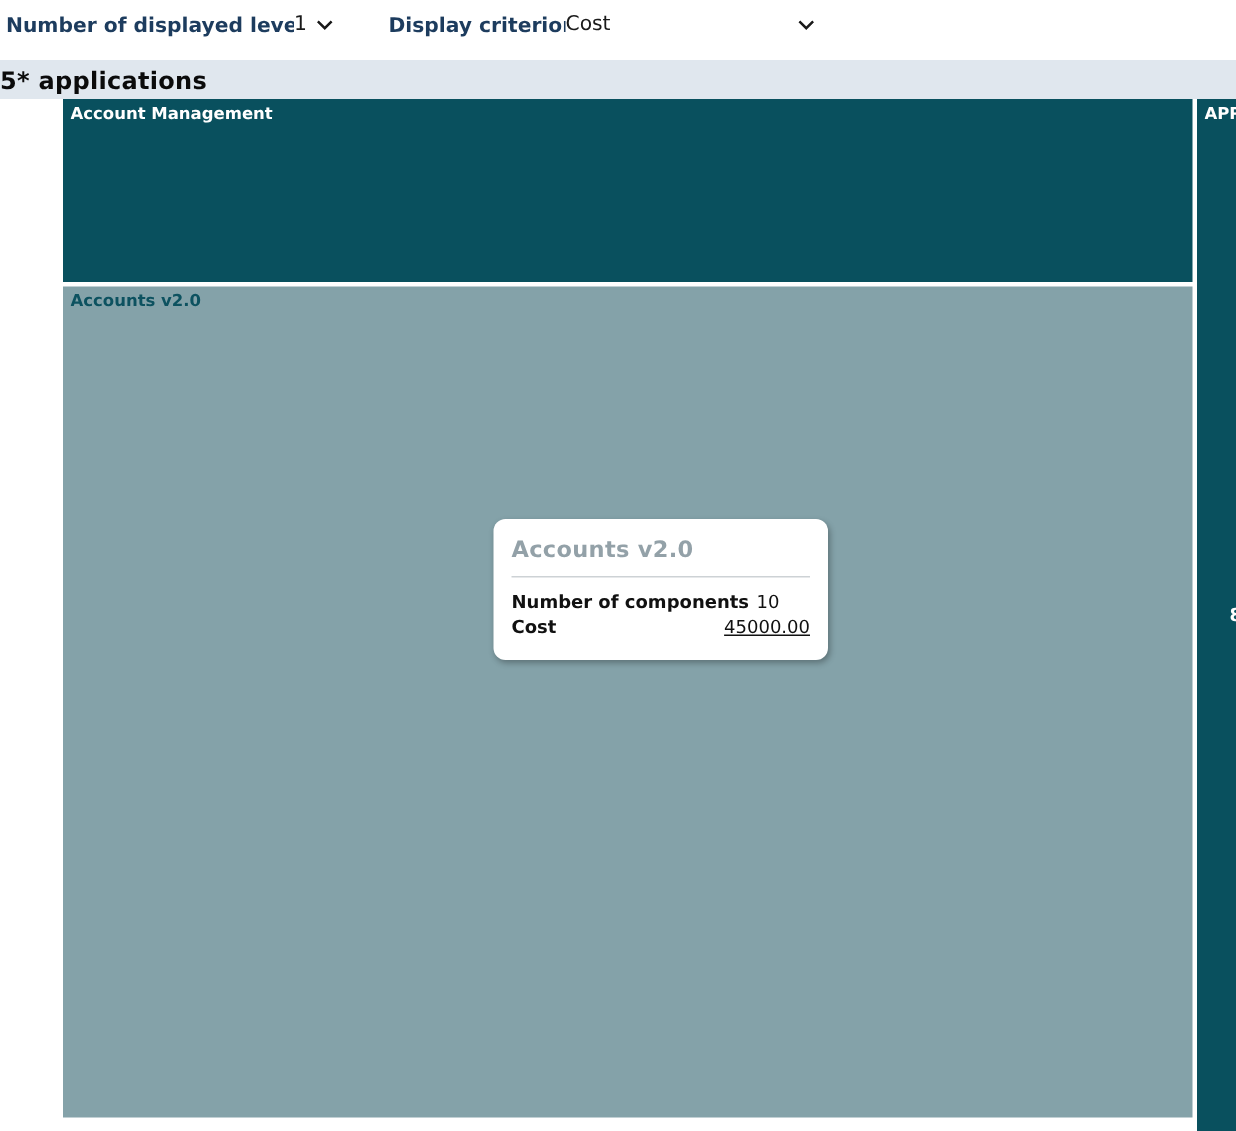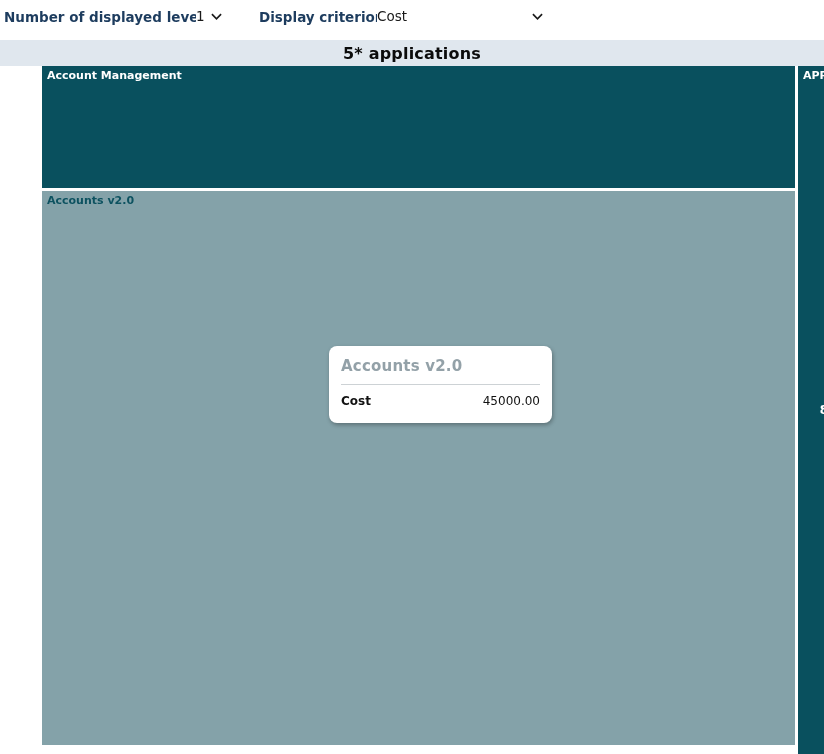--- a/index.html
+++ b/index.html
@@ -22,21 +22,21 @@
   .lbl-levels{left:4px;}
   .lbl-criterion{left:259px;}
   .select{position:absolute;top:8px;display:flex;align-items:center;gap:6px;
     font-size:13.5px;color:#1a1a1a;background:#fff;cursor:pointer;white-space:nowrap;}
   .select-levels{left:196px;}
   .select-criterion{left:377px;width:166px;justify-content:space-between;}
   .chev{flex:0 0 auto;display:block;}
 
   
   .header{position:absolute;left:0;top:40px;width:824px;height:26px;background:var(--headerbg);
-    display:flex;align-items:center;justify-content:center;}
+    display:flex;align-items:center;}
   .header span{font-size:16px;font-weight:bold;color:#0b0b0b;letter-spacing:.2px;}
 
   
   .treemap{position:absolute;left:0;top:66px;width:824px;height:688px;background:#fff;margin-left:42px;}
   .node{position:absolute;overflow:hidden;cursor:pointer;}
   .node-am{left:0;top:0;width:753px;height:122px;background:var(--dark);}
   .node-acc{left:0;top:125px;width:753px;height:554px;background:var(--light);}
   .node-appco{left:756px;top:0;width:68px;height:688px;background:var(--dark);}
   .node-label{position:absolute;left:5px;top:3px;right:2px;font-size:11px;font-weight:bold;color:#fff;
     white-space:nowrap;overflow:hidden;}
@@ -46,21 +46,21 @@
 
   
   .tooltip{position:absolute;left:287px;top:280px;width:223px;background:#fff;
     border-radius:8px;padding:11px 12px 13px 12px;
     box-shadow:1px 2px 4px rgba(0,0,0,.3);}
   .tt-title{font-size:15px;font-weight:bold;color:var(--tooltip-title);letter-spacing:.2px;}
   .tt-divider{border-top:1px solid var(--tooltip-divider);margin:9px 0 8px 0;}
   .tt-row{display:flex;align-items:baseline;font-size:12px;color:#111;line-height:17px;}
   .tt-label{font-weight:bold;}
   .tt-val{margin-left:5px;}
-  .tt-val.right{margin-left:auto;}
+  .tt-val.right{margin-left:auto;text-decoration:underline;}
 </style>
 </head>
 <body>
 
 <div class="app">
 
   <div class="controls">
     <span class="ctl-label lbl-levels">Number of displayed levels</span>
 
     <div class="select select-levels">
@@ -96,19 +96,23 @@
 
     <div class="node node-appco">
       <span class="node-label">APPCO.c...</span>
       <span class="node-pct">8 %</span>
     </div>
 
     <div class="tooltip">
       <div class="tt-title">Accounts v2.0</div>
       <div class="tt-divider"></div>
       <div class="tt-row">
+        <span class="tt-label">Number of components</span>
+        <span class="tt-val">10</span>
+      </div>
+      <div class="tt-row">
         <span class="tt-label">Cost</span>
         <span class="tt-val right">45000.00</span>
       </div>
     </div>
 
   </div>
 </div>
 
 </body></html>

